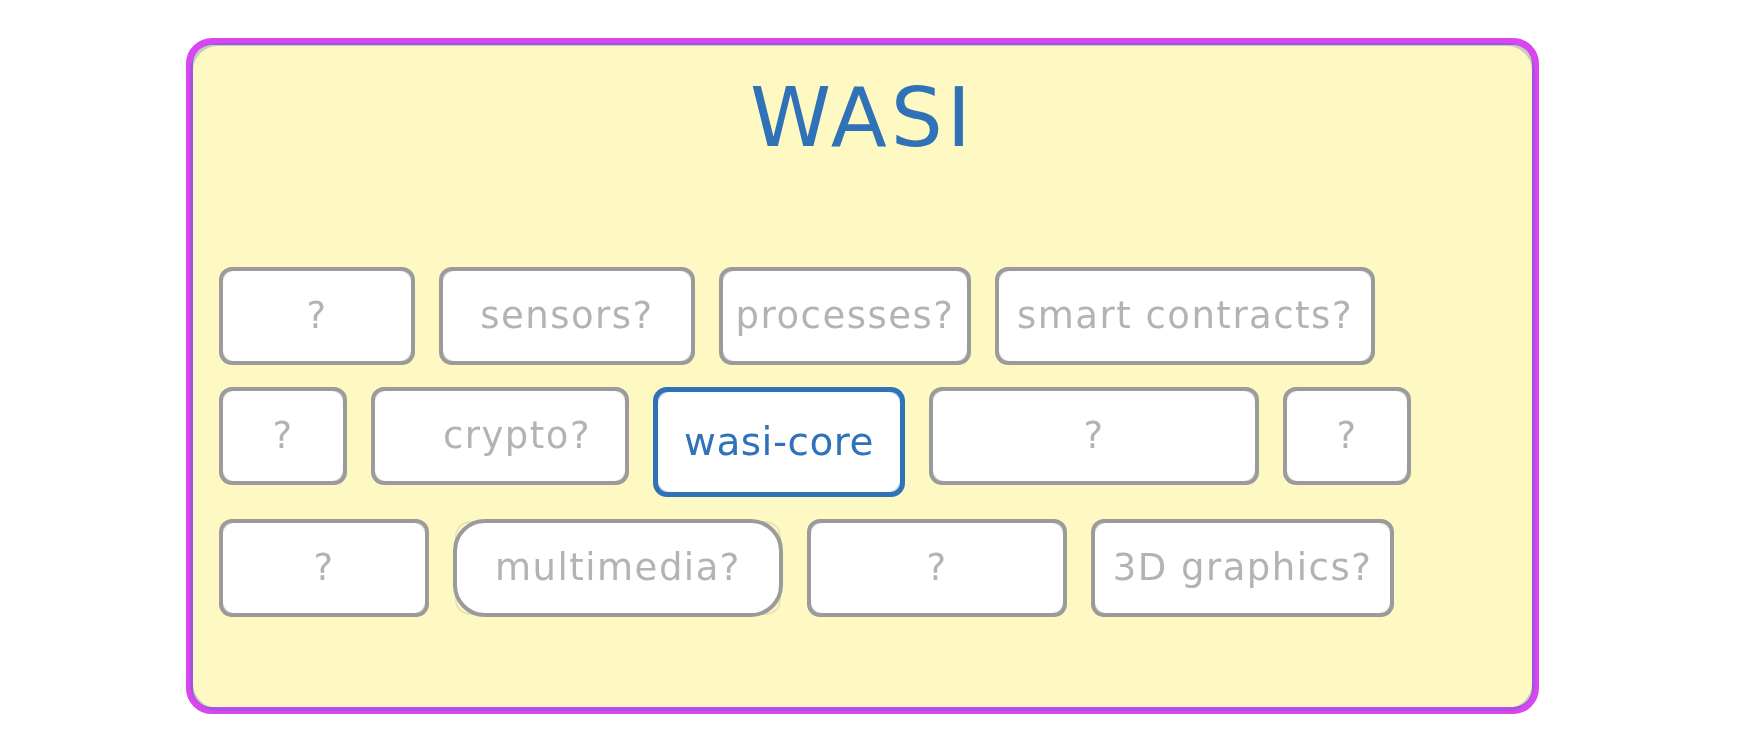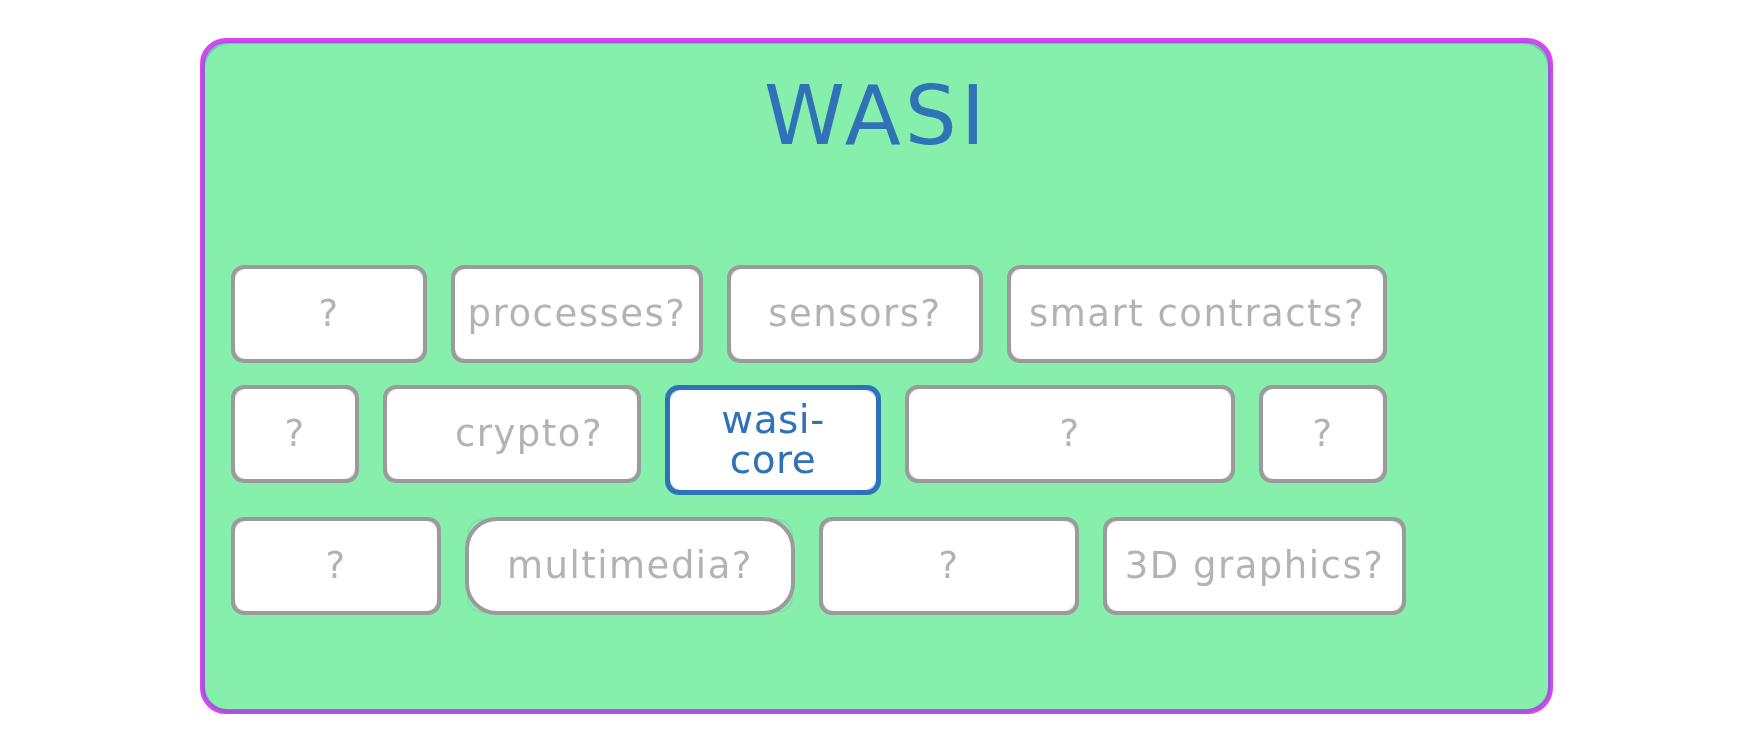--- a/index.html
+++ b/index.html
@@ -11,28 +11,28 @@
     width: 1744px;
     height: 756px;
     font-family: "DejaVu Sans", sans-serif;
     overflow: hidden;
     position: relative;
   }
 
   
   #wasi-frame {
     position: absolute;
-    left: 200px;
+    left: 186px;
     top: 38px;
     width: 1353px;
     height: 676px;
     box-sizing: border-box;
-    border: 5px solid #d946ef;
+    border: 7px solid #d946ef;
     border-radius: 26px;
-    background: #86efac;
+    background: #fef9c3;
   }
 
   
   #wasi-frame::after {
     content: "";
     position: absolute;
     left: -3px; top: -2px; right: -3px; bottom: -4px;
     border: 3px solid rgba(47,114,184,0.30);
     border-radius: 28px;
     pointer-events: none;
@@ -129,21 +129,21 @@
 
   
   .w-r1a { width: 196px; }
   .w-r1b { width: 256px; }
   .w-r1c { width: 252px; }
   .w-r1d { width: 380px; }
 
   
   .w-r2a { width: 128px; }
   .w-r2b { width: 258px; padding-left: 48px; }
-  .w-r2c { width: 216px; }
+  .w-r2c { width: 252px; }
   .w-r2d { width: 330px; }
   .w-r2e { width: 128px; }
 
   
   .w-r3a { width: 210px; }
   .w-r3b { width: 330px; border-radius: 32px; }
   .w-r3c { width: 260px; }
   .w-r3d { width: 303px; }
 </style>
 </head>
@@ -152,26 +152,26 @@
 <div id="wasi-frame">
 
   <div id="wasi-title">WASI</div>
 
   <div class="module-rows">
 
     <div class="module-row">
       <div class="module-box w-r1a">
         <span>?</span>
       </div>
+      <div class="module-box w-r1b">
+        <span>sensors?</span>
+      </div>
       <div class="module-box w-r1c">
         <span>processes?</span>
       </div>
-      <div class="module-box w-r1b">
-        <span>sensors?</span>
-      </div>
       <div class="module-box w-r1d">
         <span>smart contracts?</span>
       </div>
     </div>
 
     <div class="module-row">
       <div class="module-box w-r2a">
         <span>?</span>
       </div>
       <div class="module-box w-r2b">

